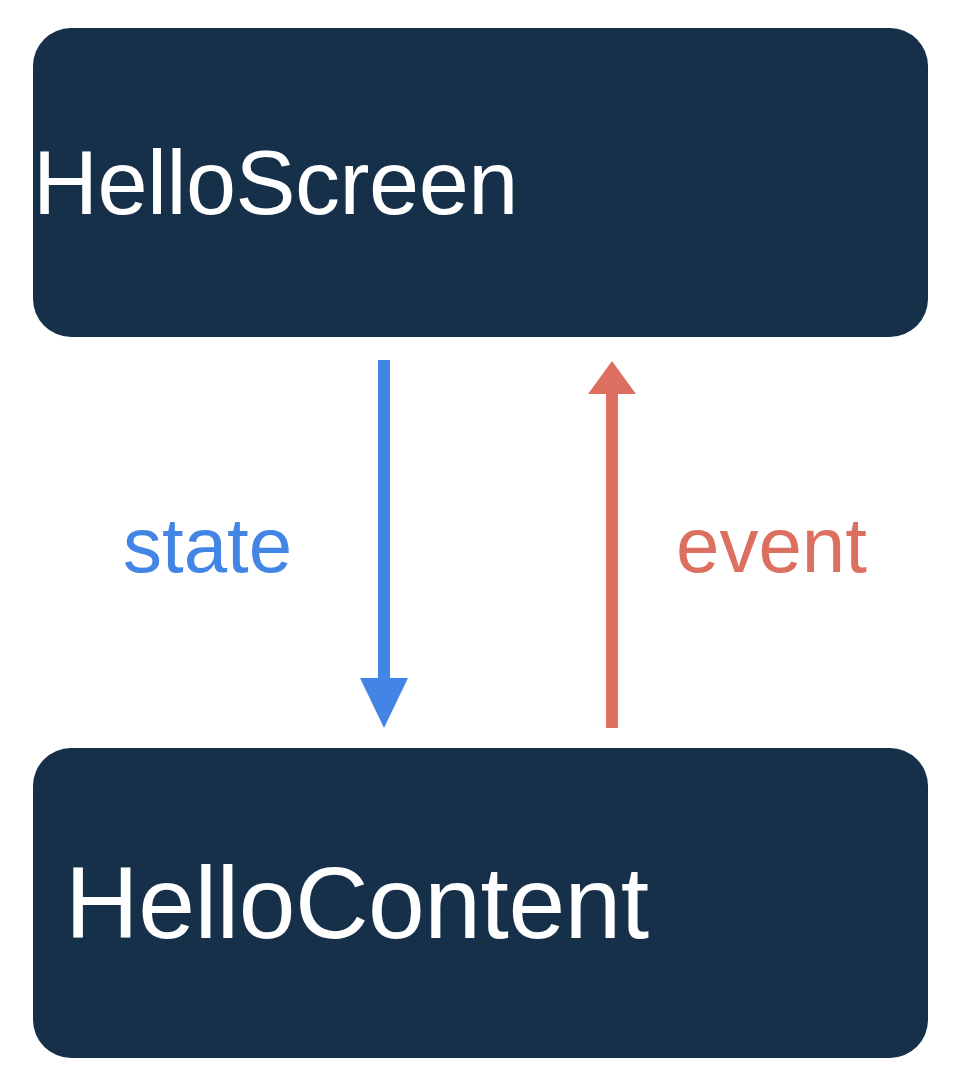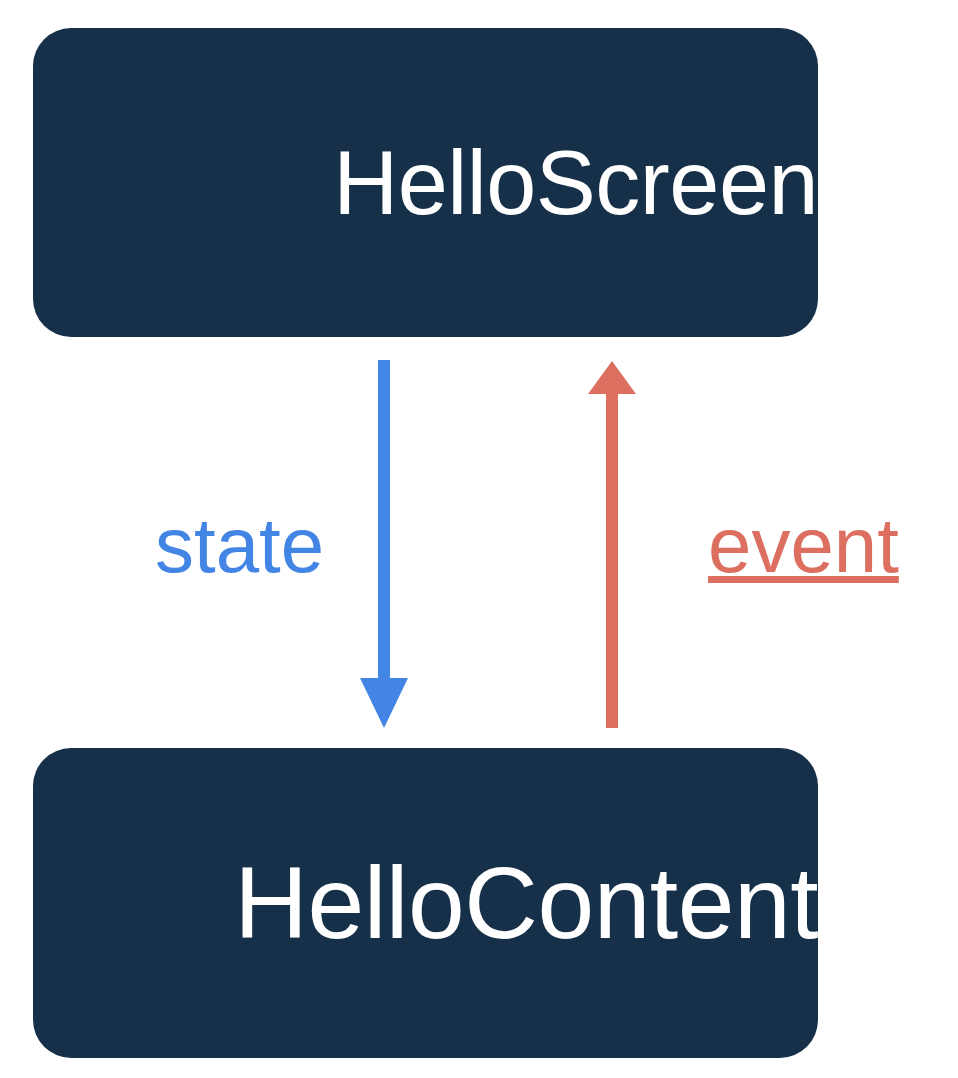--- a/index.html
+++ b/index.html
@@ -14,26 +14,26 @@
   .canvas {
     position: relative;
     width: 958px;
     height: 1078px;
     background: #ffffff;
     overflow: hidden;
   }
   .node-box {
     position: absolute;
     left: 33px;
-    width: 785px;
+    width: 895px;
     background: #16304A;
     border-radius: 38px;
     display: flex;
     align-items: center;
-    justify-content: flex-end;
+    justify-content: flex-start;
     box-sizing: border-box;
   }
   #node-screen {
     top: 28px;
     height: 309px;
   }
   #node-content {
     top: 748px;
     height: 310px;
   }
@@ -64,30 +64,28 @@
   }
 
   .edge-label {
     position: absolute;
     font-family: "Liberation Sans", sans-serif;
     font-weight: 400;
     font-size: 78px;
     line-height: 1;
     white-space: nowrap;
     user-select: none;
-    margin-left: 32px;
   }
   #label-state {
     left: 123px;
     top: 506px;
   }
   #label-event {
     left: 676px;
     top: 506px;
-    text-decoration: underline;
   }
 </style>
 </head>
 <body>
 
 <div class="canvas">
 
   <div class="node-box" id="node-screen">
     <span class="node-label">HelloScreen</span>
   </div>

